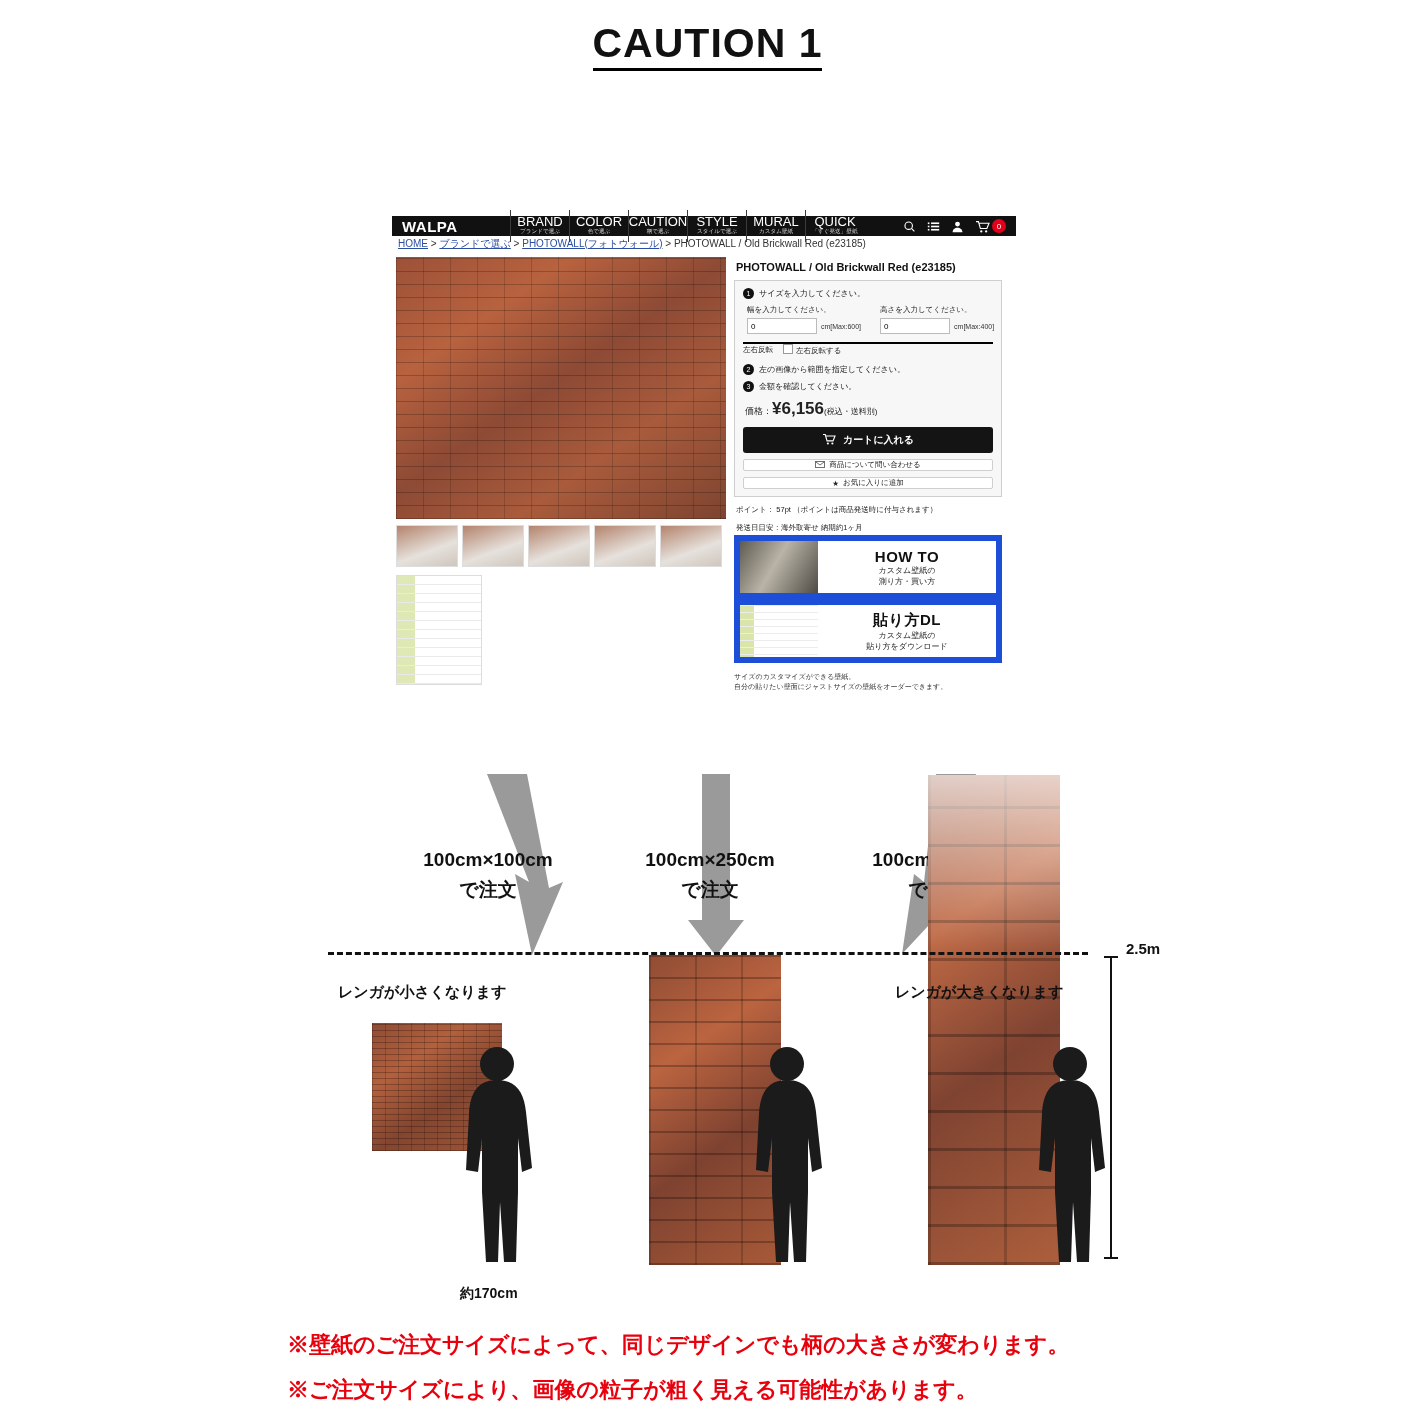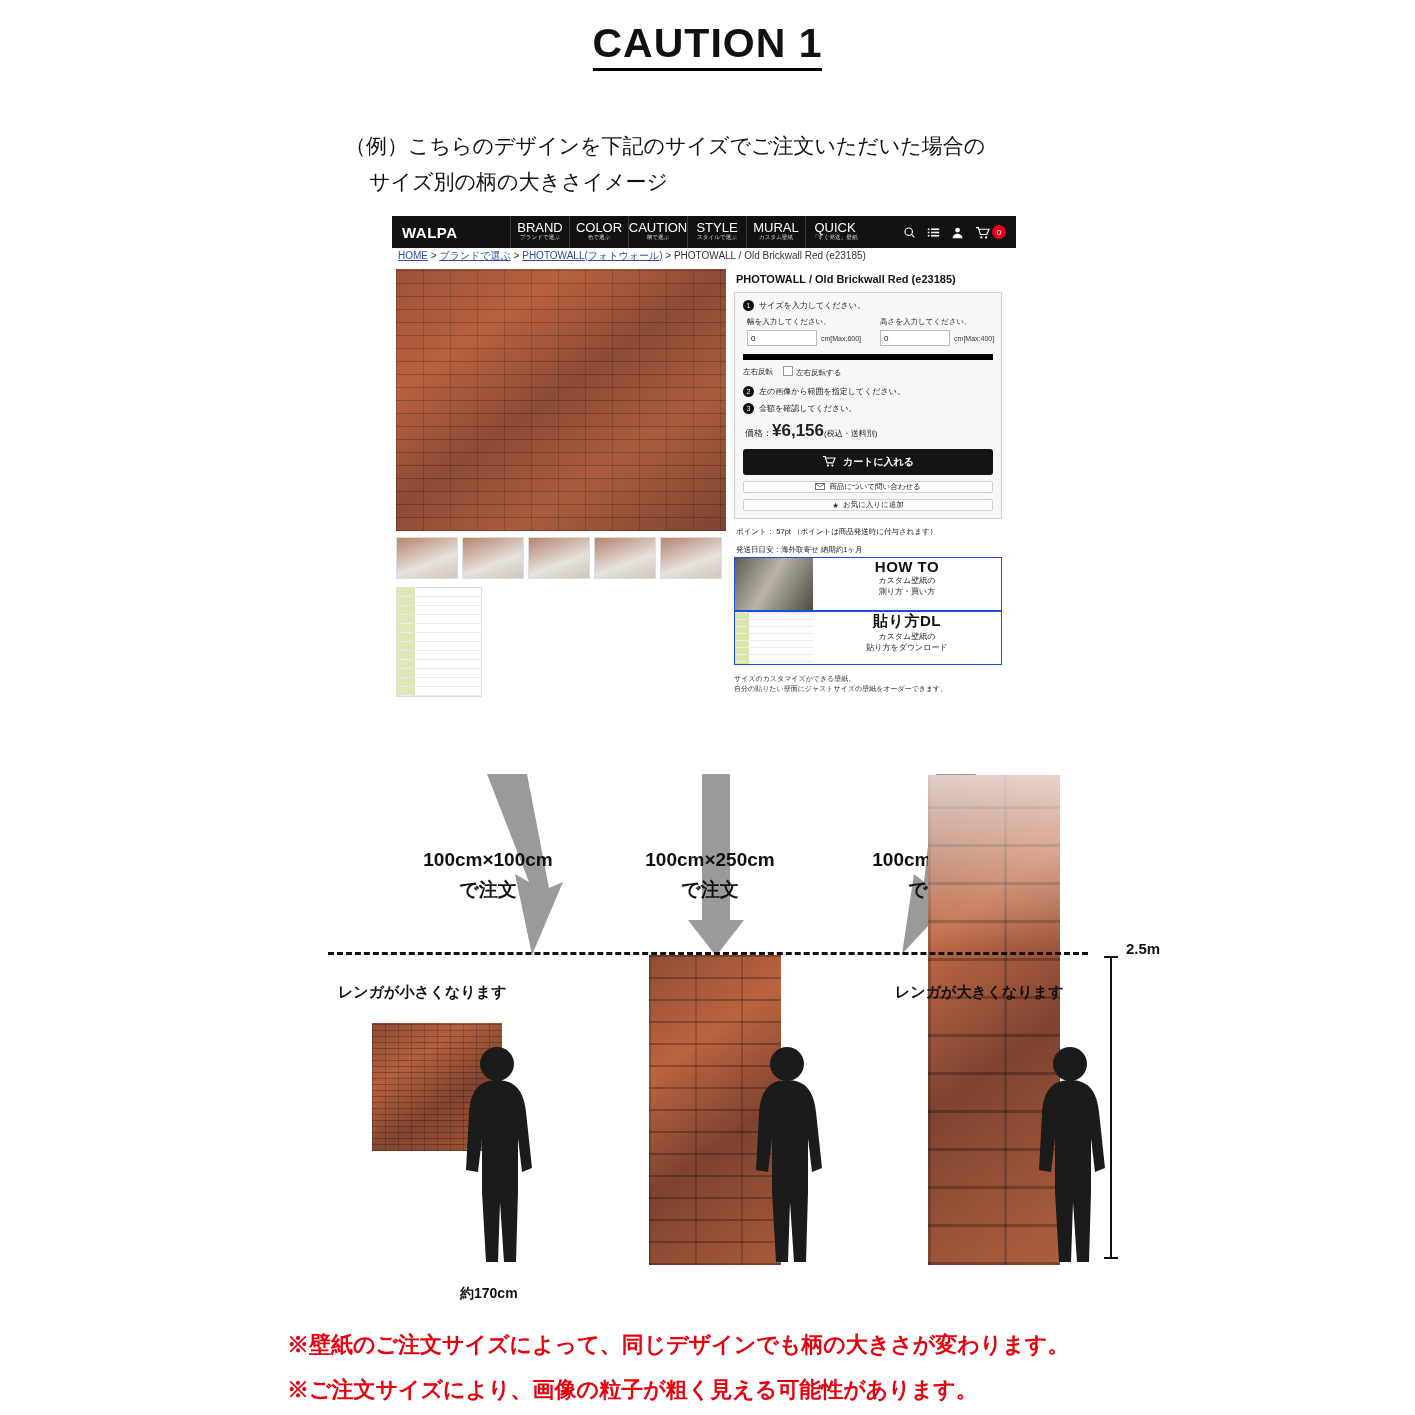--- a/index.html
+++ b/index.html
@@ -27,21 +27,21 @@
     font-size:21px;line-height:36px;color:#111;
   }
   .intro .l2{margin-left:24px;display:block;}
 
   
   .browser{
     position:absolute;left:392px;top:216px;width:624px;height:540px;
     background:#fff;
   }
   .bar{
-    position:relative;height:32px;background:#111;color:#fff;
+    position:relative;height:20px;background:#111;color:#fff;
     display:flex;align-items:center;
   }
   .logo{font-size:15px;font-weight:bold;letter-spacing:.5px;margin-left:10px;width:108px;}
   .navitem{
     width:58px;text-align:center;border-left:1px solid #3b3b3b;height:32px;
     display:flex;flex-direction:column;justify-content:center;align-items:center;
   }
   .navitem .n1{font-size:13px;font-weight:normal;line-height:10px;}
   .navitem .n2{font-size:5.6px;line-height:8px;color:#d8d8d8;}
   .bar-right{margin-left:auto;display:flex;align-items:center;gap:11px;padding-right:10px;}
@@ -93,37 +93,37 @@
   }
   .fields{display:flex;gap:19px;margin:0 0 8px 4px;}
   .field{flex:1;}
   .flabel{font-size:7.5px;margin-bottom:3px;}
   .finput{display:flex;align-items:center;gap:4px;}
   .finput input{
     width:62px;height:14px;font-size:8px;border:1px solid #bbb;background:#fff;padding:0 3px;
     font-family:"Liberation Sans", sans-serif;
   }
   .fnote{font-size:7px;color:#333;}
-  .rowline{display:flex;align-items:center;gap:10px;border-top:6px solid #000000;padding-top:6px;margin-top:2px;font-size:7.5px;}
+  .rowline{display:flex;align-items:center;gap:10px;border-top:2px solid #000000;margin-top:2px;font-size:7.5px;}
   .chk{width:8px;height:8px;border:1px solid #999;background:#fff;display:inline-block;margin-right:3px;vertical-align:-1px;}
   .price{font-size:9px;margin:7px 0 8px 2px;}
   .price b{font-size:17px;text-align:center;}
   .price .tax{font-size:8px;}
   .cartbtn{
     height:26px;background:#141414;color:#fff;border-radius:3px;
     display:flex;align-items:center;justify-content:center;gap:7px;font-size:10px;font-weight:bold;
   }
   .subbtns{display:flex;gap:6px;margin-top:6px;flex-direction:column;}
   .subbtn{
     flex:1;height:18px;border:1px solid #cfcfcf;background:#fff;border-radius:2px;
     display:flex;align-items:center;justify-content:center;gap:4px;font-size:7.5px;color:#222;
   }
   .pointline{font-size:7.5px;margin:8px 0 2px 2px;color:#222;}
   .howto{
-    display:flex;align-items:flex-start;border:1px solid #1d4ed8;margin-top:0;height:52px;background:#fff;
+    display:flex;align-items:center;border:6px solid #1d4ed8;margin-top:0;height:52px;background:#fff;
   }
   .howto .pic{width:78px;height:100%;background:linear-gradient(120deg,#5e5b52,#b9b4a6 45%,#4e4b44);}
   .howto .pic.doc{
     background:#fff;
     background-image:linear-gradient(#ececec 1px,transparent 1px),linear-gradient(90deg,rgba(160,190,40,.4) 0 14px,transparent 14px);
     background-size:100% 7px,100% 100%;background-position:0 14px,0 0;
   }
   .howto .txt{flex:1;text-align:center;}
   .howto .big{font-size:15px;font-weight:bold;letter-spacing:.5px;}
   .howto .small{font-size:8px;line-height:11px;color:#222;}
@@ -184,24 +184,20 @@
     position:absolute;left:287px;color:#e8000d;font-weight:bold;font-size:22px;
   }
 </style>
 </head>
 <body>
 
 <div class="page">
 
   <div class="title"><span>CAUTION 1</span></div>
 
-  <div class="intro">
-    <span>（例）こちらのデザインを下記のサイズでご注文いただいた場合の</span>
-    <span class="l2">サイズ別の柄の大きさイメージ</span>
-  </div>
 
   <div class="browser">
 
     <div class="bar">
       <div class="logo">WALPA</div>
 
       <div class="navitem">
         <div class="n1">BRAND</div>
         <div class="n2">ブランドで選ぶ</div>
       </div>

